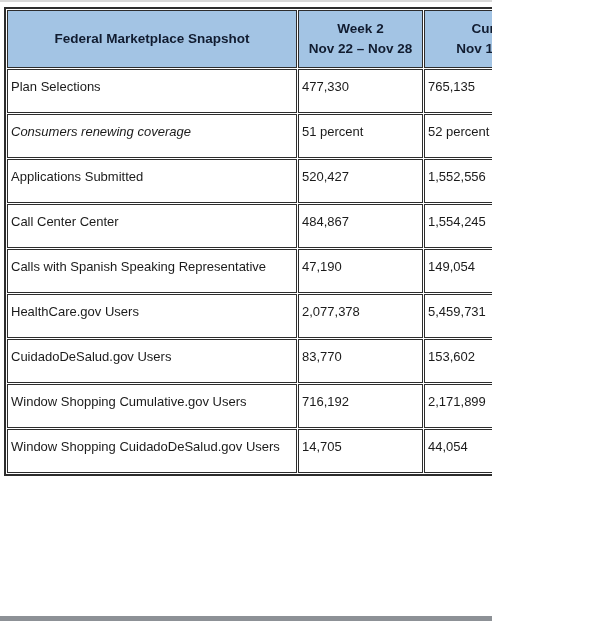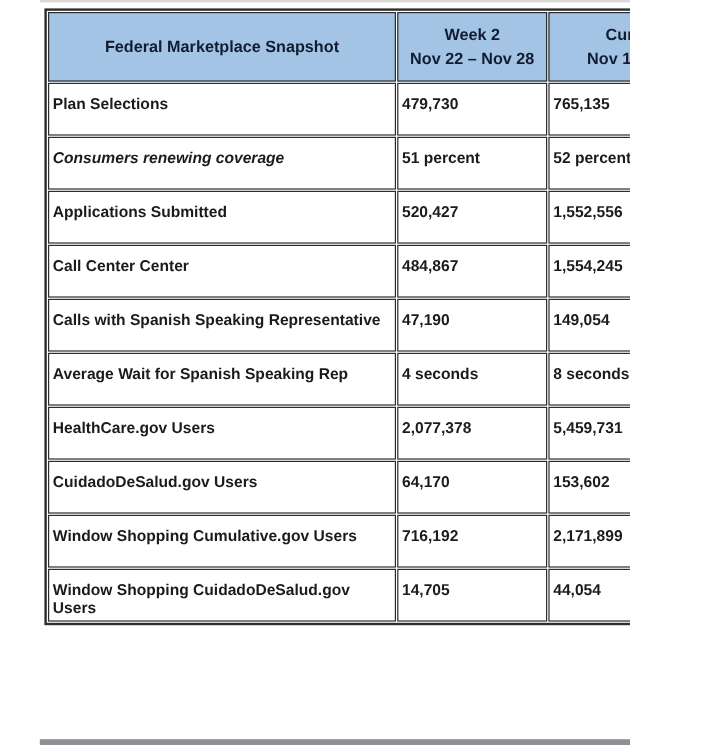--- a/index.html
+++ b/index.html
@@ -4,21 +4,20 @@
 <style>
   html, body { margin: 0; padding: 0; }
   body { background: #ffffff; }
   .page {
     position: relative;
     width: 492px;
     height: 621px;
     background: #ffffff;
     font-family: "Liberation Sans", "DejaVu Sans", sans-serif;
     overflow: hidden;
-    margin-left: 33px;
   }
   .top-edge {
     position: absolute;
     top: 0; left: 0;
     width: 600px; height: 2px;
     background: #d8d8d8;
   }
   .bottom-strip {
     position: absolute;
     bottom: 0; left: 0;
@@ -32,21 +31,20 @@
     border-collapse: separate;
     border-spacing: 1px;
     table-layout: fixed;
     background: #ffffff;
     border: 2px solid #2d2d2d;
   }
   table.snapshot th, table.snapshot td {
     box-sizing: border-box;
     border: 1px solid #2d2d2d;
     overflow: hidden;
-    font-weight: bold;
   }
   table.snapshot th {
     height: 58px;
     background: #a3c4e4;
     color: #111c30;
     font-size: 13.5px;
     font-weight: bold;
     text-align: center;
     vertical-align: middle;
     line-height: 20px;
@@ -89,21 +87,21 @@
         </th>
         <th>
           <div>Cumulative</div>
           <div>Nov 15 – Nov 28</div>
         </th>
       </tr>
     </thead>
     <tbody>
     <tr>
       <td class="metric">Plan Selections</td>
-      <td class="week2">479,730</td>
+      <td class="week2">477,330</td>
       <td class="cumulative">765,135</td>
     </tr>
 
 
     <tr>
       <td class="metric italic">Consumers renewing coverage</td>
       <td class="week2">51 percent</td>
       <td class="cumulative">52 percent</td>
     </tr>
 
@@ -119,35 +117,30 @@
       <td class="cumulative">1,554,245</td>
     </tr>
 
 
     <tr>
       <td class="metric">Calls with Spanish Speaking Representative</td>
       <td class="week2">47,190</td>
       <td class="cumulative">149,054</td>
     </tr>
 
-    <tr>
-      <td class="metric">Average Wait for Spanish Speaking Rep</td>
-      <td class="week2">4 seconds</td>
-      <td class="cumulative">8 seconds</td>
-    </tr>
 
     <tr>
       <td class="metric">HealthCare.gov Users</td>
       <td class="week2">2,077,378</td>
       <td class="cumulative">5,459,731</td>
     </tr>
 
     <tr>
       <td class="metric">CuidadoDeSalud.gov Users</td>
-      <td class="week2">64,170</td>
+      <td class="week2">83,770</td>
       <td class="cumulative">153,602</td>
     </tr>
 
     <tr>
       <td class="metric">Window Shopping Cumulative.gov Users</td>
       <td class="week2">716,192</td>
       <td class="cumulative">2,171,899</td>
     </tr>
 
     <tr>

